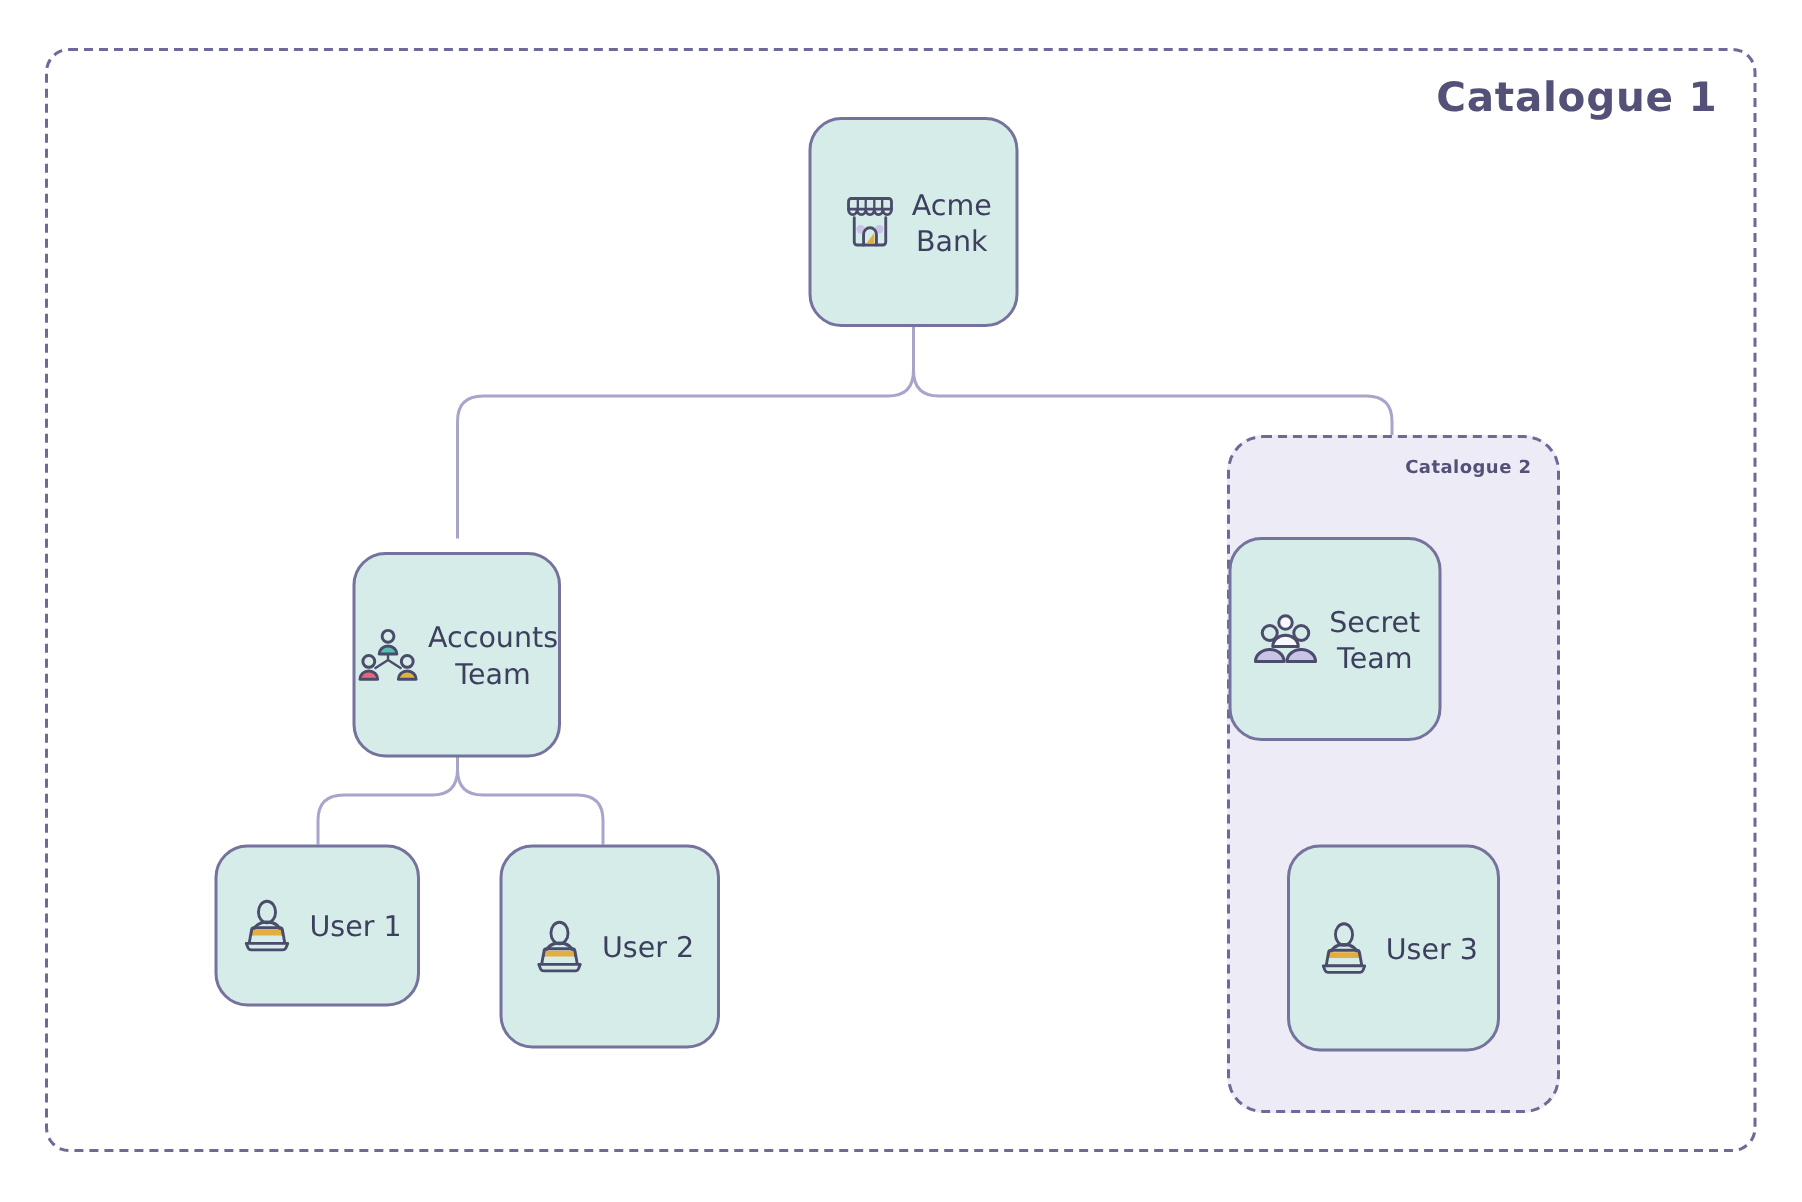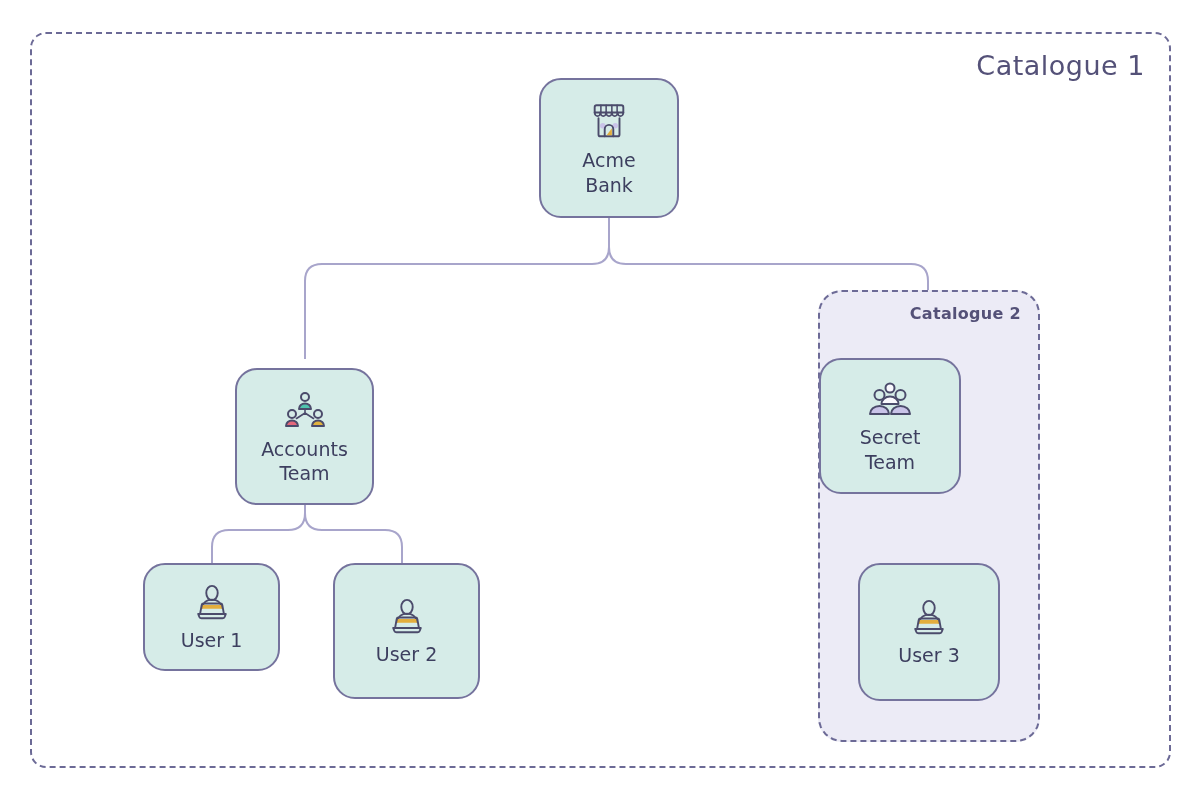--- a/index.html
+++ b/index.html
@@ -4,43 +4,43 @@
 <style>
   html,body { margin:0; padding:0; background:#ffffff; font-family:"DejaVu Sans", sans-serif; }
   #canvas { position:relative; width:1201px; height:801px; background:#ffffff; overflow:hidden; }
 
   .catalogue-outer {
     position:absolute; left:30px; top:32px; width:1141px; height:736px;
     border:2px dashed var(--dash-border); border-radius:16px; box-sizing:border-box;
   }
   .catalogue-outer-label {
     position:absolute; top:16px; right:24px;
-    font-size:27px; font-weight:normal; letter-spacing:0.5px;
+    font-size:27px; font-weight:bold; letter-spacing:0.5px;
     color:var(--label-color);
   }
   .connectors { position:absolute; left:0; top:0; z-index:1; }
   .connector { fill:none; stroke:var(--connector); stroke-width:2; }
 
   .catalogue-inner {
     position:absolute; left:818px; top:290px; width:222px; height:452px;
     background:var(--cat2-fill);
     border:2px dashed var(--dash-border); border-radius:24px; box-sizing:border-box;
     z-index:2;
   }
   .catalogue-inner-label {
     position:absolute; top:12px; right:17px;
-    font-size:16px; font-weight:bold; letter-spacing:0.3px;
+    font-size:12px; font-weight:bold; letter-spacing:0.3px;
     color:var(--label-color);
   }
 
   .node {
     position:absolute; z-index:3; box-sizing:border-box;
     background:var(--node-fill);
     border:2px solid var(--node-border); border-radius:22px;
-    display:flex; flex-direction:column; align-items:center; justify-content:center;
+    display:flex; flex-direction:row; align-items:center; justify-content:center;
     gap:5px; padding-top:2px;
   }
   .node-label {
     font-size:19px; line-height:1.28; color:var(--text-color);
     text-align:center; white-space:pre-line;
   }
 
   .ic  { stroke:var(--icon-stroke); stroke-width:2; fill:none; stroke-linecap:round; stroke-linejoin:round; }
   .thin { stroke-width:1.6; }
   .fill-node { fill:var(--node-fill); }

